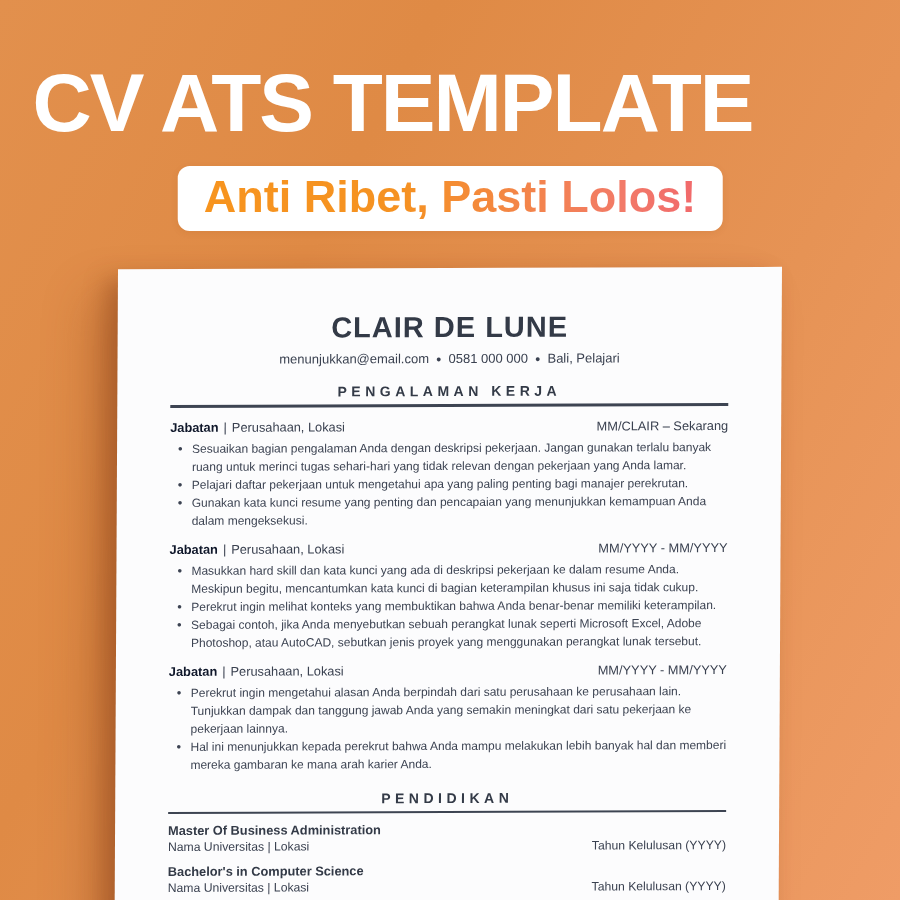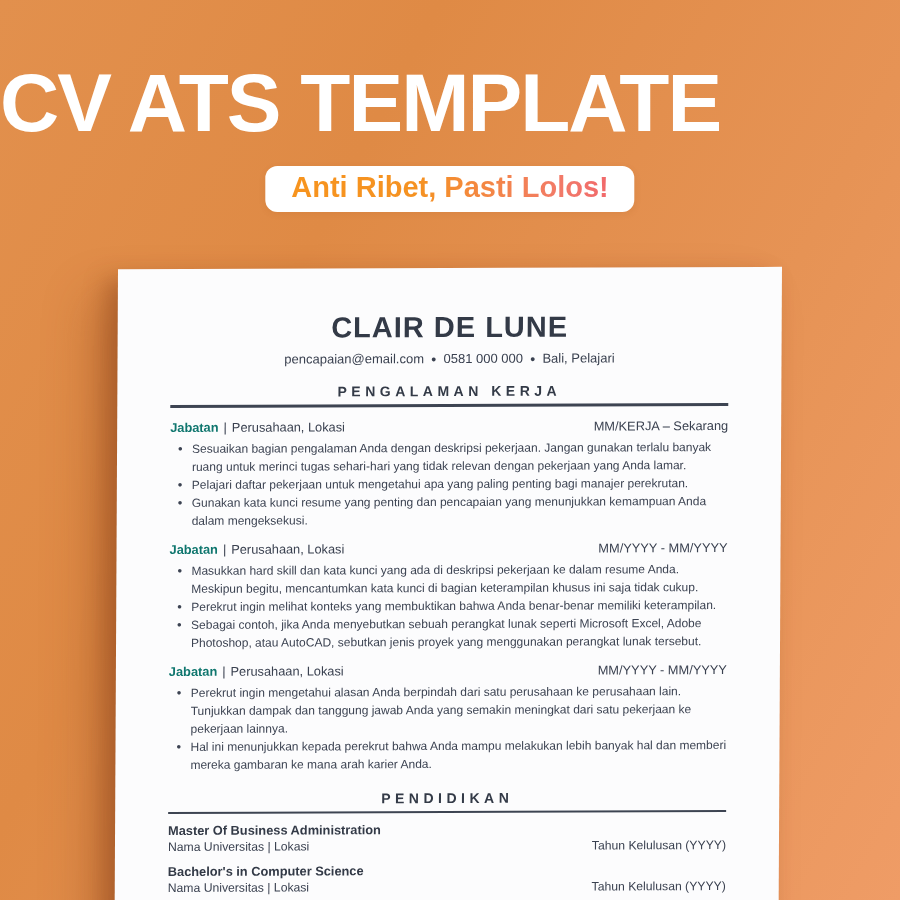--- a/index.html
+++ b/index.html
@@ -15,40 +15,41 @@
     width: 900px;
     height: 900px;
     background: linear-gradient(118deg, #e2904d 0%, #df8a45 32%, #e69355 68%, #ef9c66 100%);
     overflow: hidden;
   }
   .hero-title {
     position: absolute;
     top: 58px;
     left: 0;
     width: 785px;
+    text-align: center;
     font-size: 82px;
     line-height: 1.1;
     font-weight: 800;
     letter-spacing: -2px;
     color: #ffffff;
     white-space: nowrap;
   }
   .badge {
     position: absolute;
     top: 166px;
     left: 50%;
     transform: translateX(-50%);
     background: #ffffff;
     border-radius: 12px;
     padding: 5px 26px 8px 26px;
     box-shadow: 0 2px 6px rgba(160,80,25,0.12);
     white-space: nowrap;
   }
   .badge-text {
-    font-size: 29px;
+    font-size: 45px;
     font-weight: 800;
     letter-spacing: 0px;
     color: #f58b20;
   }
   @supports ((background-clip: text) or (-webkit-background-clip: text)) {
     .badge-text {
       background: linear-gradient(90deg, #f7941e 0%, #f59222 40%, #f27a68 85%, #f1696b 100%);
       -webkit-background-clip: text;
       background-clip: text;
       color: transparent;
@@ -109,21 +110,21 @@
   }
   .job { margin-top: 12px; }
   .job-head {
     display: flex;
     justify-content: space-between;
     align-items: baseline;
     font-size: 12.8px;
     line-height: 16px;
     color: #3a4150;
   }
-  .job-head strong { font-weight: 700; color: #0f766e; }
+  .job-head strong { font-weight: 700; color: #0f172a; }
   .job-head .sep { margin: 0 5px; }
   .job-period { white-space: nowrap; }
   ul.bullets {
     list-style: none;
     margin: 4px 0 0 8px;
     padding: 0;
     font-size: 12px;
     line-height: 18px;
     color: #3c4352;
   }
@@ -163,31 +164,31 @@
 
   <div class="badge">
     <span class="badge-text">Anti Ribet, Pasti Lolos!</span>
   </div>
 
   <div class="paper">
 
     <div class="cv-name">CLAIR DE LUNE</div>
 
     <div class="cv-contact">
-      <span>pencapaian@email.com</span><span class="dot">●</span><span>0581 000 000</span><span class="dot">●</span><span>Bali, Pelajari</span>
+      <span>menunjukkan@email.com</span><span class="dot">●</span><span>0581 000 000</span><span class="dot">●</span><span>Bali, Pelajari</span>
     </div>
 
     <div class="cv-section">
       <div class="cv-section-heading">PENGALAMAN KERJA</div>
       <div class="cv-rule"></div>
 
       <div class="job">
         <div class="job-head">
           <span><strong>Jabatan</strong><span class="sep">|</span><span>Perusahaan, Lokasi</span></span>
-          <span class="job-period">MM/KERJA – Sekarang</span>
+          <span class="job-period">MM/CLAIR – Sekarang</span>
         </div>
         <ul class="bullets">
           <li>Sesuaikan bagian pengalaman Anda dengan deskripsi pekerjaan. Jangan gunakan terlalu banyak ruang untuk merinci tugas sehari-hari yang tidak relevan dengan pekerjaan yang Anda lamar.</li>
           <li>Pelajari daftar pekerjaan untuk mengetahui apa yang paling penting bagi manajer perekrutan.</li>
           <li>Gunakan kata kunci resume yang penting dan pencapaian yang menunjukkan kemampuan Anda dalam mengeksekusi.</li>
         </ul>
       </div>
 
       <div class="job">
         <div class="job-head">

